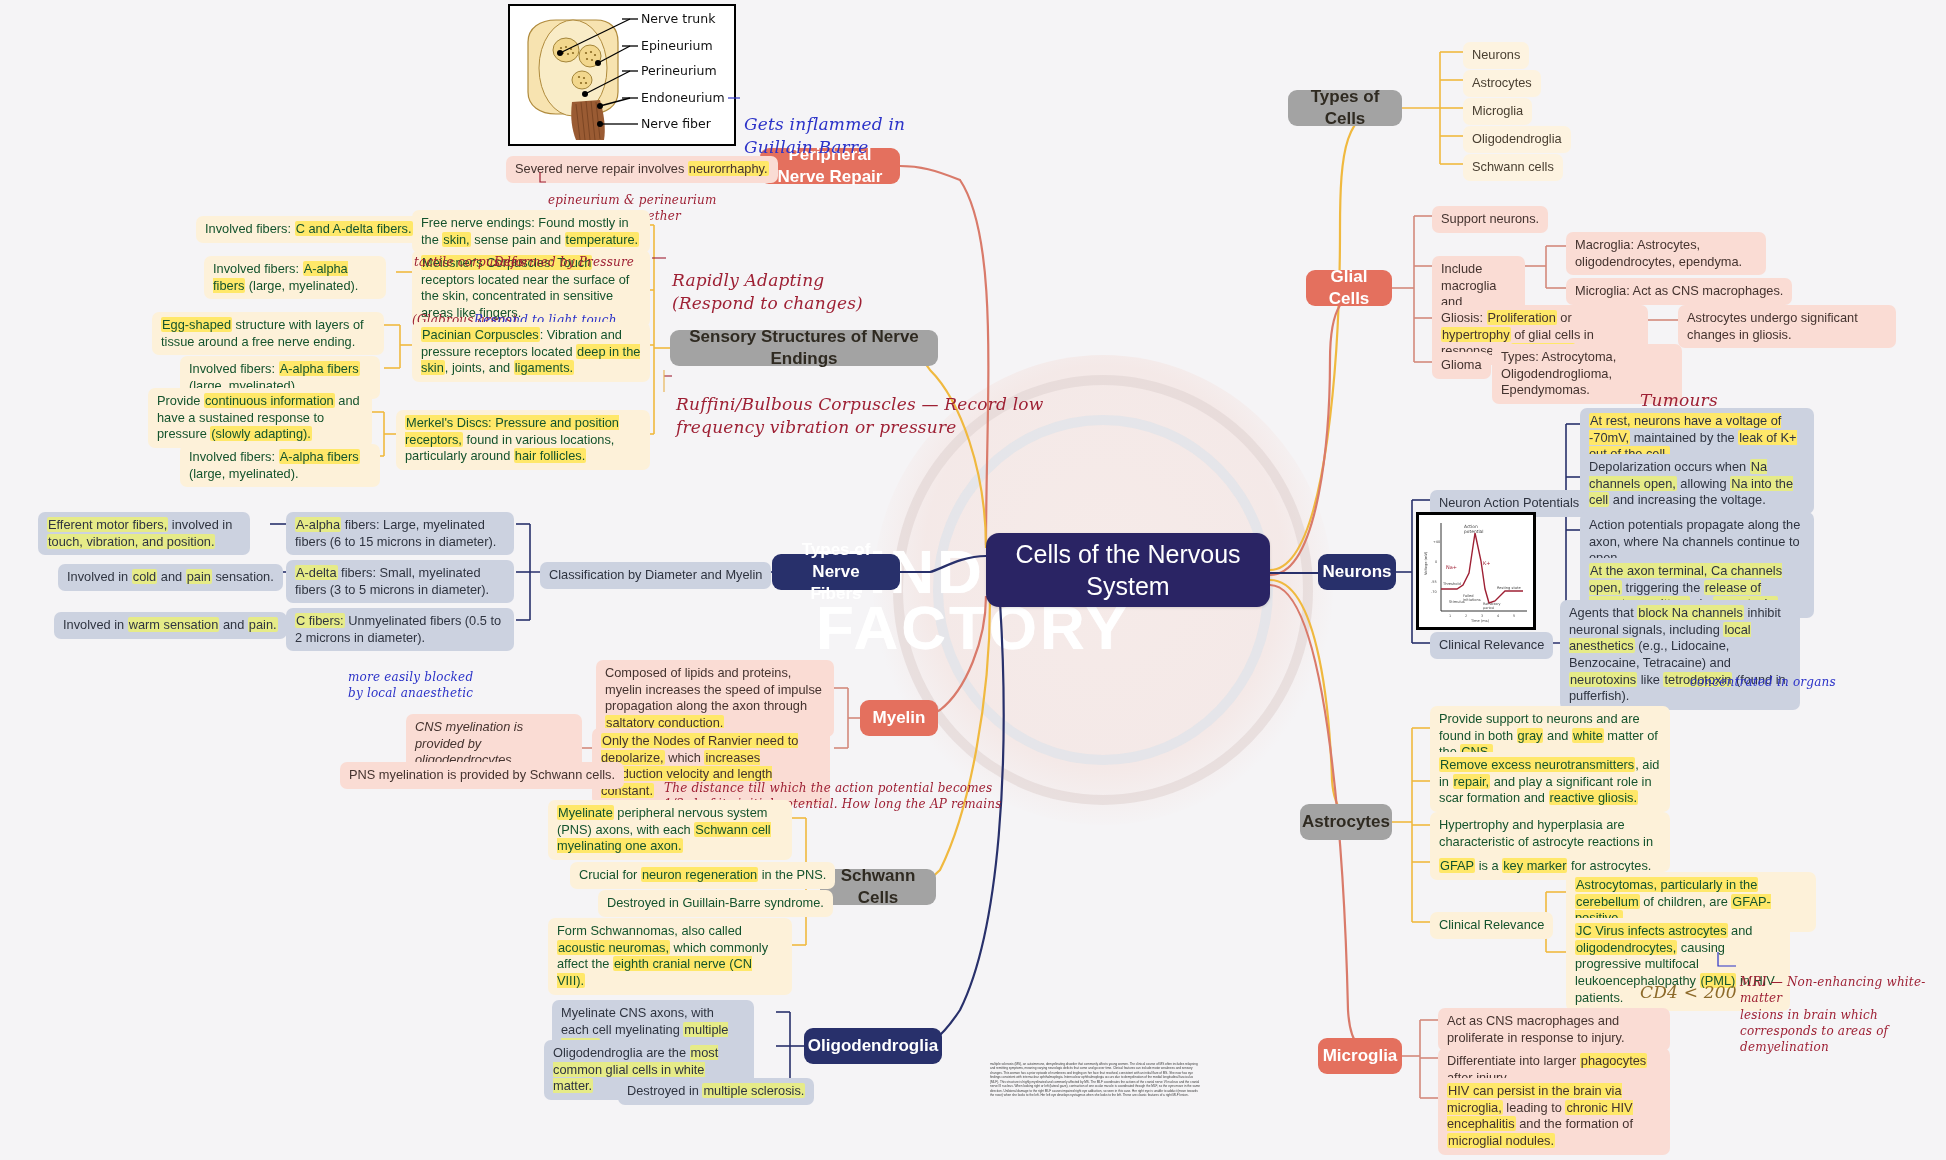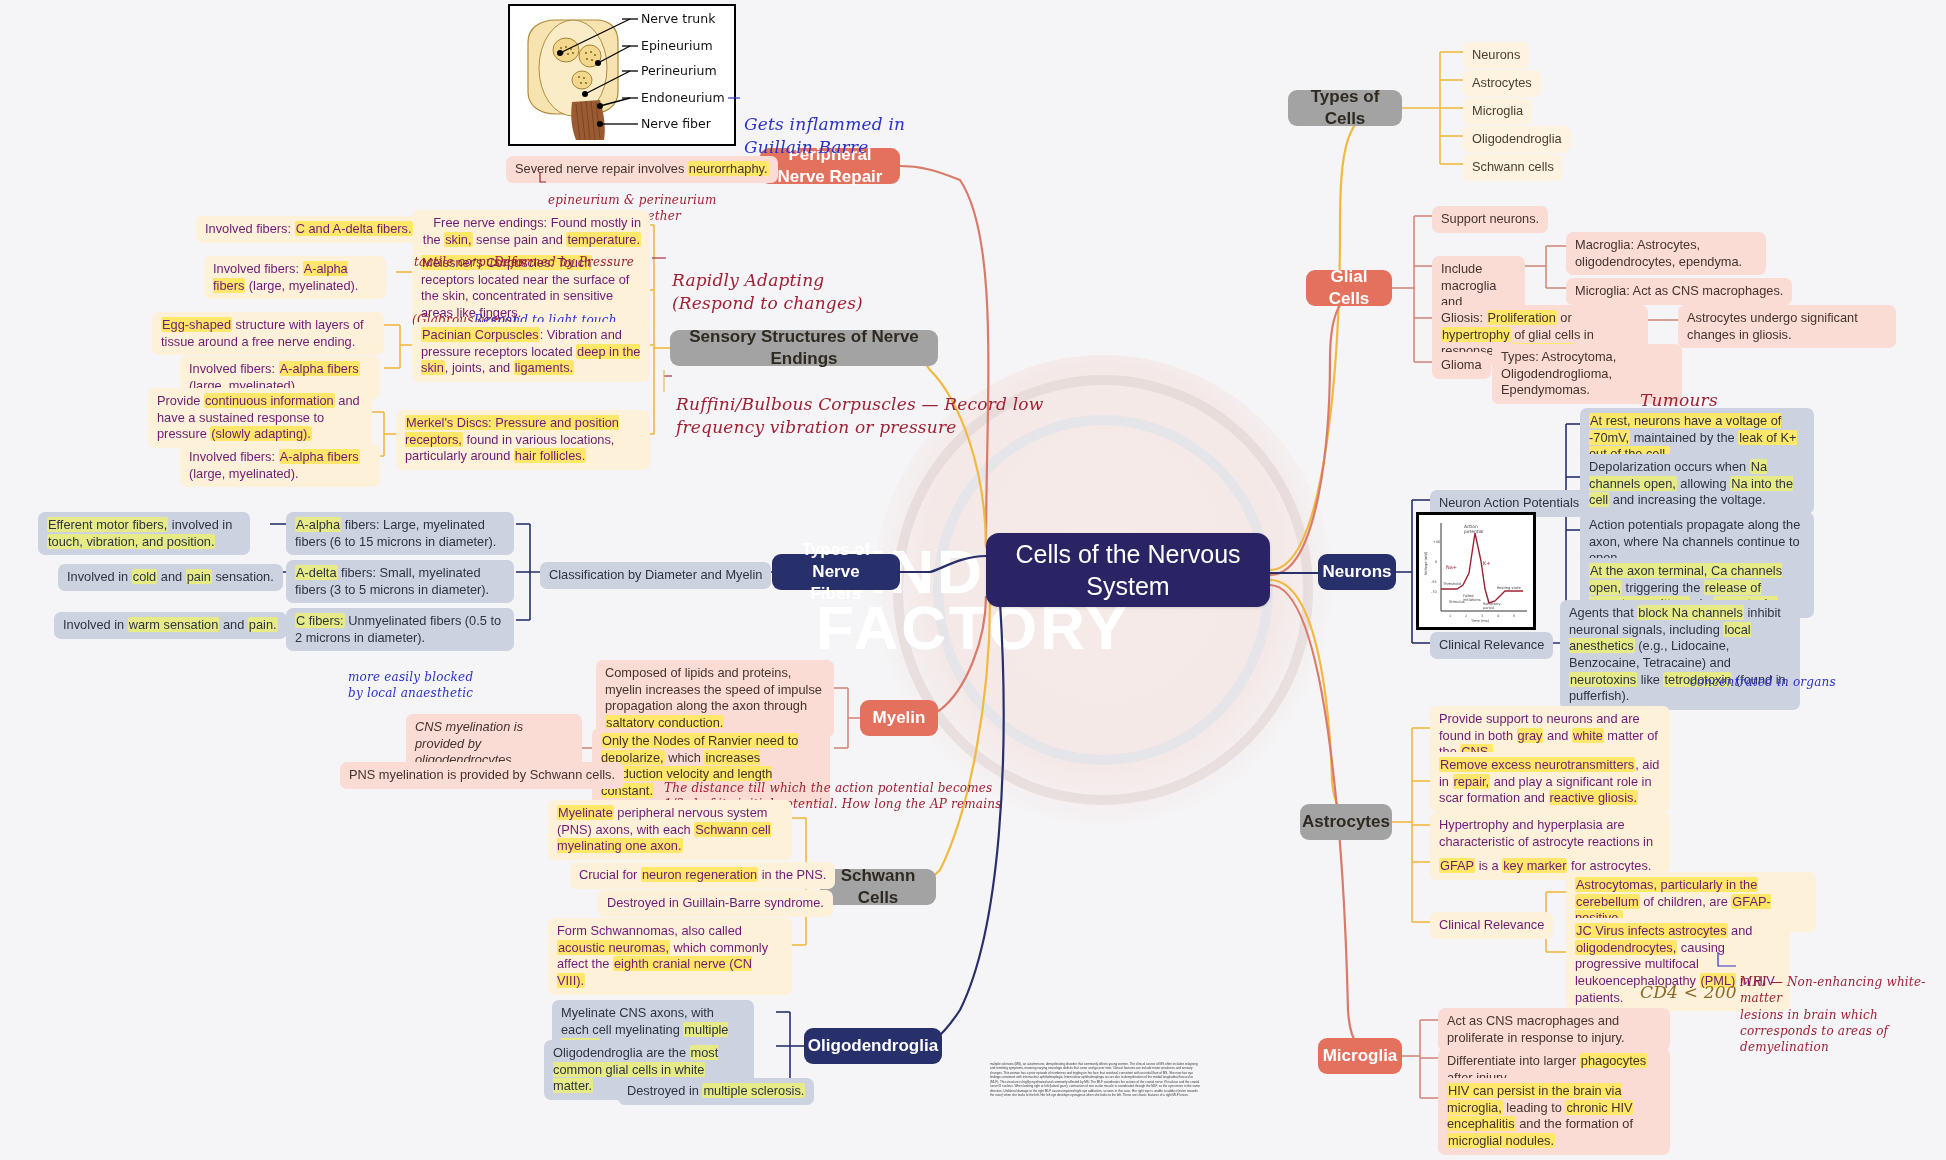--- a/index.html
+++ b/index.html
@@ -46,21 +46,21 @@
   .l1 {
     border-radius: 9px; color: #ffffff; font-size: 17px; font-weight: 600;
     display: flex; align-items: center; justify-content: center; text-align: center;
     padding: 9px 14px;
   }
   .l1.amber { background: #a3a3a3; color: #2f2a21; }
   .l1.coral { background: #e4705e; }
   .l1.navy  { background: #28306b; }
 
   .leaf { font-size: 12.8px; }
-  .leaf.cream  { background: #fdf1d9; color: #701a75; }
+  .leaf.cream  { background: #fdf1d9; color: #14532d; }
   .leaf.pink   { background: #fadcd4; color: #44332f; }
   .leaf.blue   { background: #ccd2e0; color: #2f3440; }
   .leaf.plainc { background: #fdf3e0; color: #4a4032; }
 
   
   .hl   { background: #ffe869; border-radius: 2px; padding: 0 1px; }
   .hlg  { background: #e6eb88; border-radius: 2px; padding: 0 1px; }
 
   
   .hw {
@@ -493,21 +493,21 @@
   <div class="hw blue" style="left:744px;top:90px;">
     <span>Gets inflammed in
 Guillain Barre</span></div>
   <svg class="links">
     <path d="M728,98 L740,98" stroke="#2b32c8" stroke-width="1.2" fill="none"></path>
   </svg>
 
   <div class="node l1 amber" style="left:670px;top:330px;width:268px;height:36px;">
     <span>Sensory Structures of Nerve Endings</span>
   </div>
-  <div class="node leaf cream" style="left:412px;top:210px;width:238px;text-align:right;">
+  <div class="node leaf cream" style="left:412px;top:210px;width:238px;">
     Free nerve endings: Found mostly in the <span class="hl">skin,</span> sense pain and <span class="hl">temperature.</span>
   </div>
   <div class="node leaf cream" style="left:196px;top:216px;">
     Involved fibers: <span class="hl">C and A-delta fibers.</span>
   </div>
   <div class="node leaf cream" style="left:412px;top:250px;width:238px;">
     <span class="hl">Meissner's Corpuscles: Touch</span> receptors located near the surface of the skin, concentrated in sensitive areas like fingers.
   </div>
   <div class="node leaf cream" style="left:204px;top:256px;width:182px;">
     Involved fibers: <span class="hl">A-alpha fibers</span> (large, myelinated).

